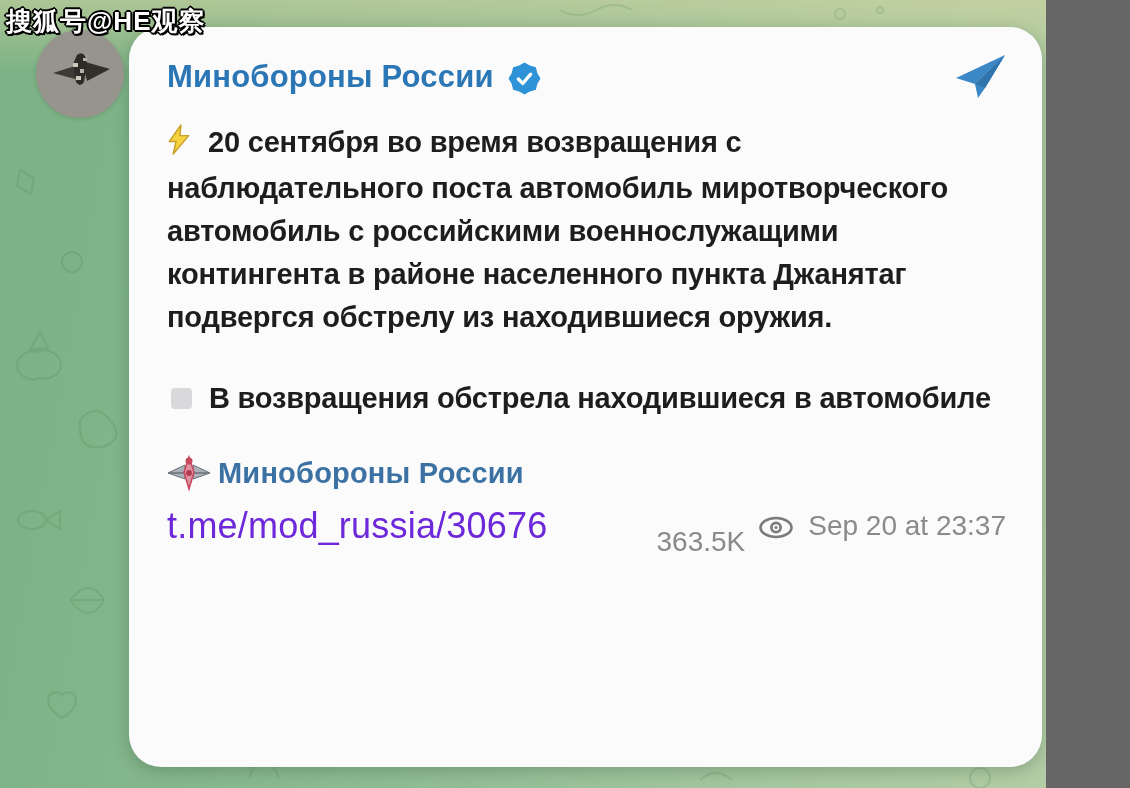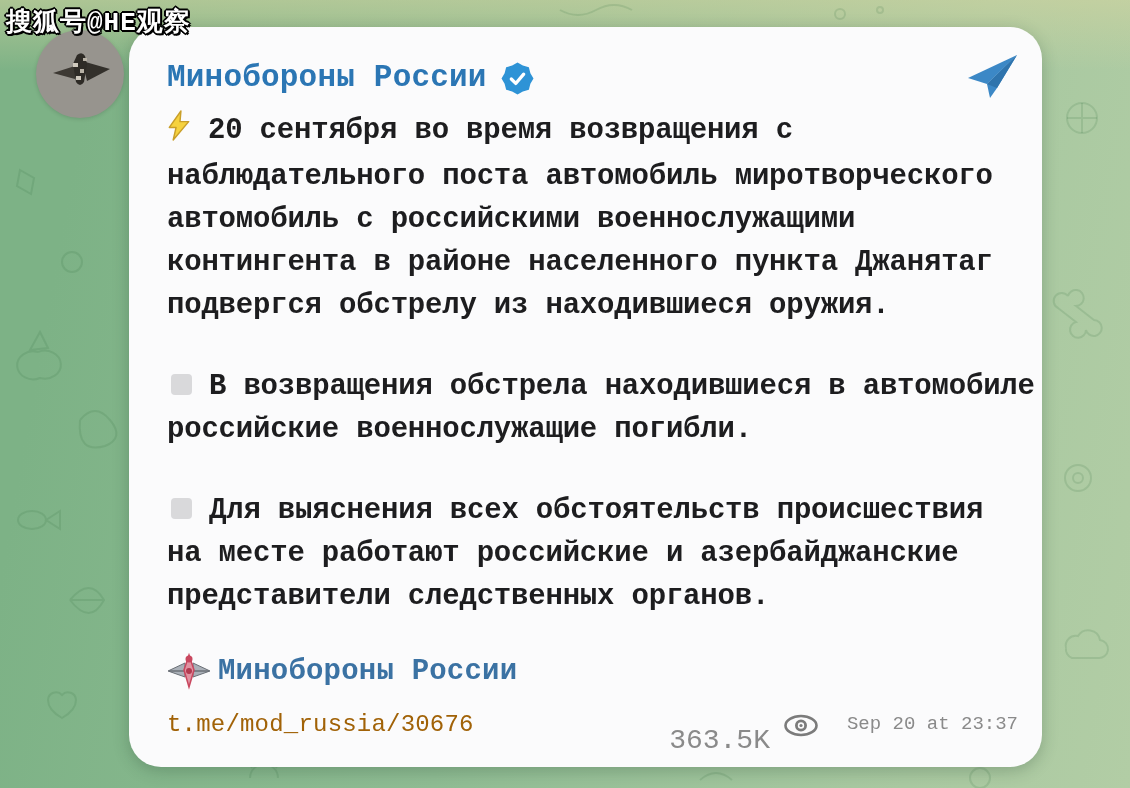--- a/index.html
+++ b/index.html
@@ -1,64 +1,64 @@
 <!DOCTYPE html>
 <html><head>
 <meta charset="utf-8">
 <style>
   html,body{margin:0;padding:0;background:#666;}
   .stage{
-    position:relative;width:1130px;height:788px;overflow:hidden;
-    font-family:Liberation Mono, monospace;
+    position:relative;width:1046px;height:788px;overflow:hidden;
+    font-family:Liberation Sans, sans-serif;
     background:
       linear-gradient(to bottom, rgba(213,213,160,0.55), rgba(213,213,160,0) 9%),
       linear-gradient(100deg, #7db286 8%, #8fbc93 45%, #a7c8a0 78%, #b2cda5 100%);
   }
   .bg-doodles{position:absolute;left:0;top:0;}
   .watermark{
     position:absolute;left:6px;top:4px;z-index:30;
     font-size:26px;font-weight:700;color:#ffffff;letter-spacing:1px;
     text-shadow:-2px 0 0 #000,2px 0 0 #000,0 -2px 0 #000,0 2px 0 #000,
                 -1px -1px 0 #000,1px -1px 0 #000,-1px 1px 0 #000,2px 2px 0 #000;
   }
   .avatar{
     position:absolute;left:36px;top:30px;width:88px;height:88px;border-radius:50%;
     background:#97948e;z-index:10;display:flex;align-items:center;justify-content:center;
     box-shadow:0 1px 4px rgba(0,0,0,0.15);
   }
   .card{
     position:absolute;left:129px;top:27px;width:913px;height:740px;
     background:#fbfbfc;border-radius:32px;box-sizing:border-box;
-    padding:26px 24px 24px 38px;z-index:5;
+    padding:26px 36px 24px 38px;z-index:5;
     box-shadow:0 4px 16px rgba(25,55,35,0.25);
   }
   .header{display:flex;align-items:center;height:48px;margin-bottom:6px;}
   .title{font-size:31px;font-weight:700;color:#2b76b4;letter-spacing:0.2px;}
   .badge{margin-left:14px;margin-top:2px;}
   .plane{margin-left:auto;margin-top:-2px;}
   .para{margin:0;}
   .para .line{
     font-size:29px;font-weight:600;color:#1d1d1f;line-height:43px;
     letter-spacing:-0.2px;white-space:nowrap;
   }
-  .p1{margin-top:8px;}
+  .p1{margin-top:20px;}
   .p2,.p3{margin-top:38px;}
   .bolt-wrap{display:inline-block;width:26px;margin-right:15px;vertical-align:-3px;}
   .bullet{
     display:inline-block;width:21px;height:21px;border-radius:4px;
     background:#d9d9db;margin:0 17px 0 4px;vertical-align:-1px;
   }
   .footer-row{display:flex;align-items:center;margin-top:31px;height:44px;}
   .emblem-wrap{width:44px;display:flex;justify-content:center;margin-right:7px;}
   .footer-link{font-size:29px;font-weight:600;color:#3b72a3;letter-spacing:0.2px;cursor:pointer;}
   .meta-row{display:flex;align-items:center;margin-top:13px;height:36px;}
-  .post-link{font-size:24px;font-weight:500;color:#a16207;letter-spacing:0.2px;cursor:pointer;}
+  .post-link{font-size:36px;font-weight:500;color:#6d28d9;letter-spacing:0.2px;cursor:pointer;}
   .views{margin-left:auto;font-size:28px;font-weight:500;color:#8a8a8a;margin-top:32px;}
   .eye-wrap{margin:2px 14px 0 13px;display:flex;align-items:center;}
-  .timestamp{font-size:19px;font-weight:500;color:#8a8a8a;margin-left:14px;}
+  .timestamp{font-size:28px;font-weight:500;color:#8a8a8a;}
 </style>
 </head>
 <body>
 
 <div class="stage">
 
   <svg class="bg-doodles" width="1130" height="788" viewBox="0 0 1130 788">
     <g fill="none" stroke="#2e6b3f" stroke-opacity="0.15" stroke-width="2">
       <circle cx="58" cy="58" r="13"></circle>
       <circle cx="58" cy="58" r="4"></circle>
@@ -124,30 +124,22 @@
       <div class="line">наблюдательного поста автомобиль миротворческого</div>
       <div class="line">автомобиль с российскими военнослужащими</div>
       <div class="line">контингента в районе населенного пункта Джанятаг</div>
       <div class="line">подвергся обстрелу из находившиеся оружия.</div>
     </div>
 
     <div class="para p2">
       <div class="line">
         <span class="bullet"></span><span>В возвращения обстрела находившиеся в автомобиле</span>
       </div>
-      <div class="line">российские военнослужащие погибли.</div>
     </div>
 
-    <div class="para p3">
-      <div class="line">
-        <span class="bullet"></span><span>Для выяснения всех обстоятельств происшествия</span>
-      </div>
-      <div class="line">на месте работают российские и азербайджанские</div>
-      <div class="line">представители следственных органов.</div>
-    </div>
 
     <div class="footer-row">
       <span class="emblem-wrap">
         <svg width="44" height="38" viewBox="0 0 44 38">
           <polygon points="1,19 18,11 18,25" fill="#aab0b8" stroke="#6b7077" stroke-width="1"></polygon>
           <polygon points="43,19 26,11 26,25" fill="#aab0b8" stroke="#6b7077" stroke-width="1"></polygon>
           <line x1="2" y1="19" x2="18" y2="19" stroke="#6b7077" stroke-width="1.5"></line>
           <line x1="26" y1="19" x2="42" y2="19" stroke="#6b7077" stroke-width="1.5"></line>
           <polygon points="22,3 27,18 22,35 17,18" fill="#e093a2" stroke="#c9475f" stroke-width="1.5"></polygon>
           <circle cx="22" cy="7" r="3.5" fill="#c9475f"></circle>

